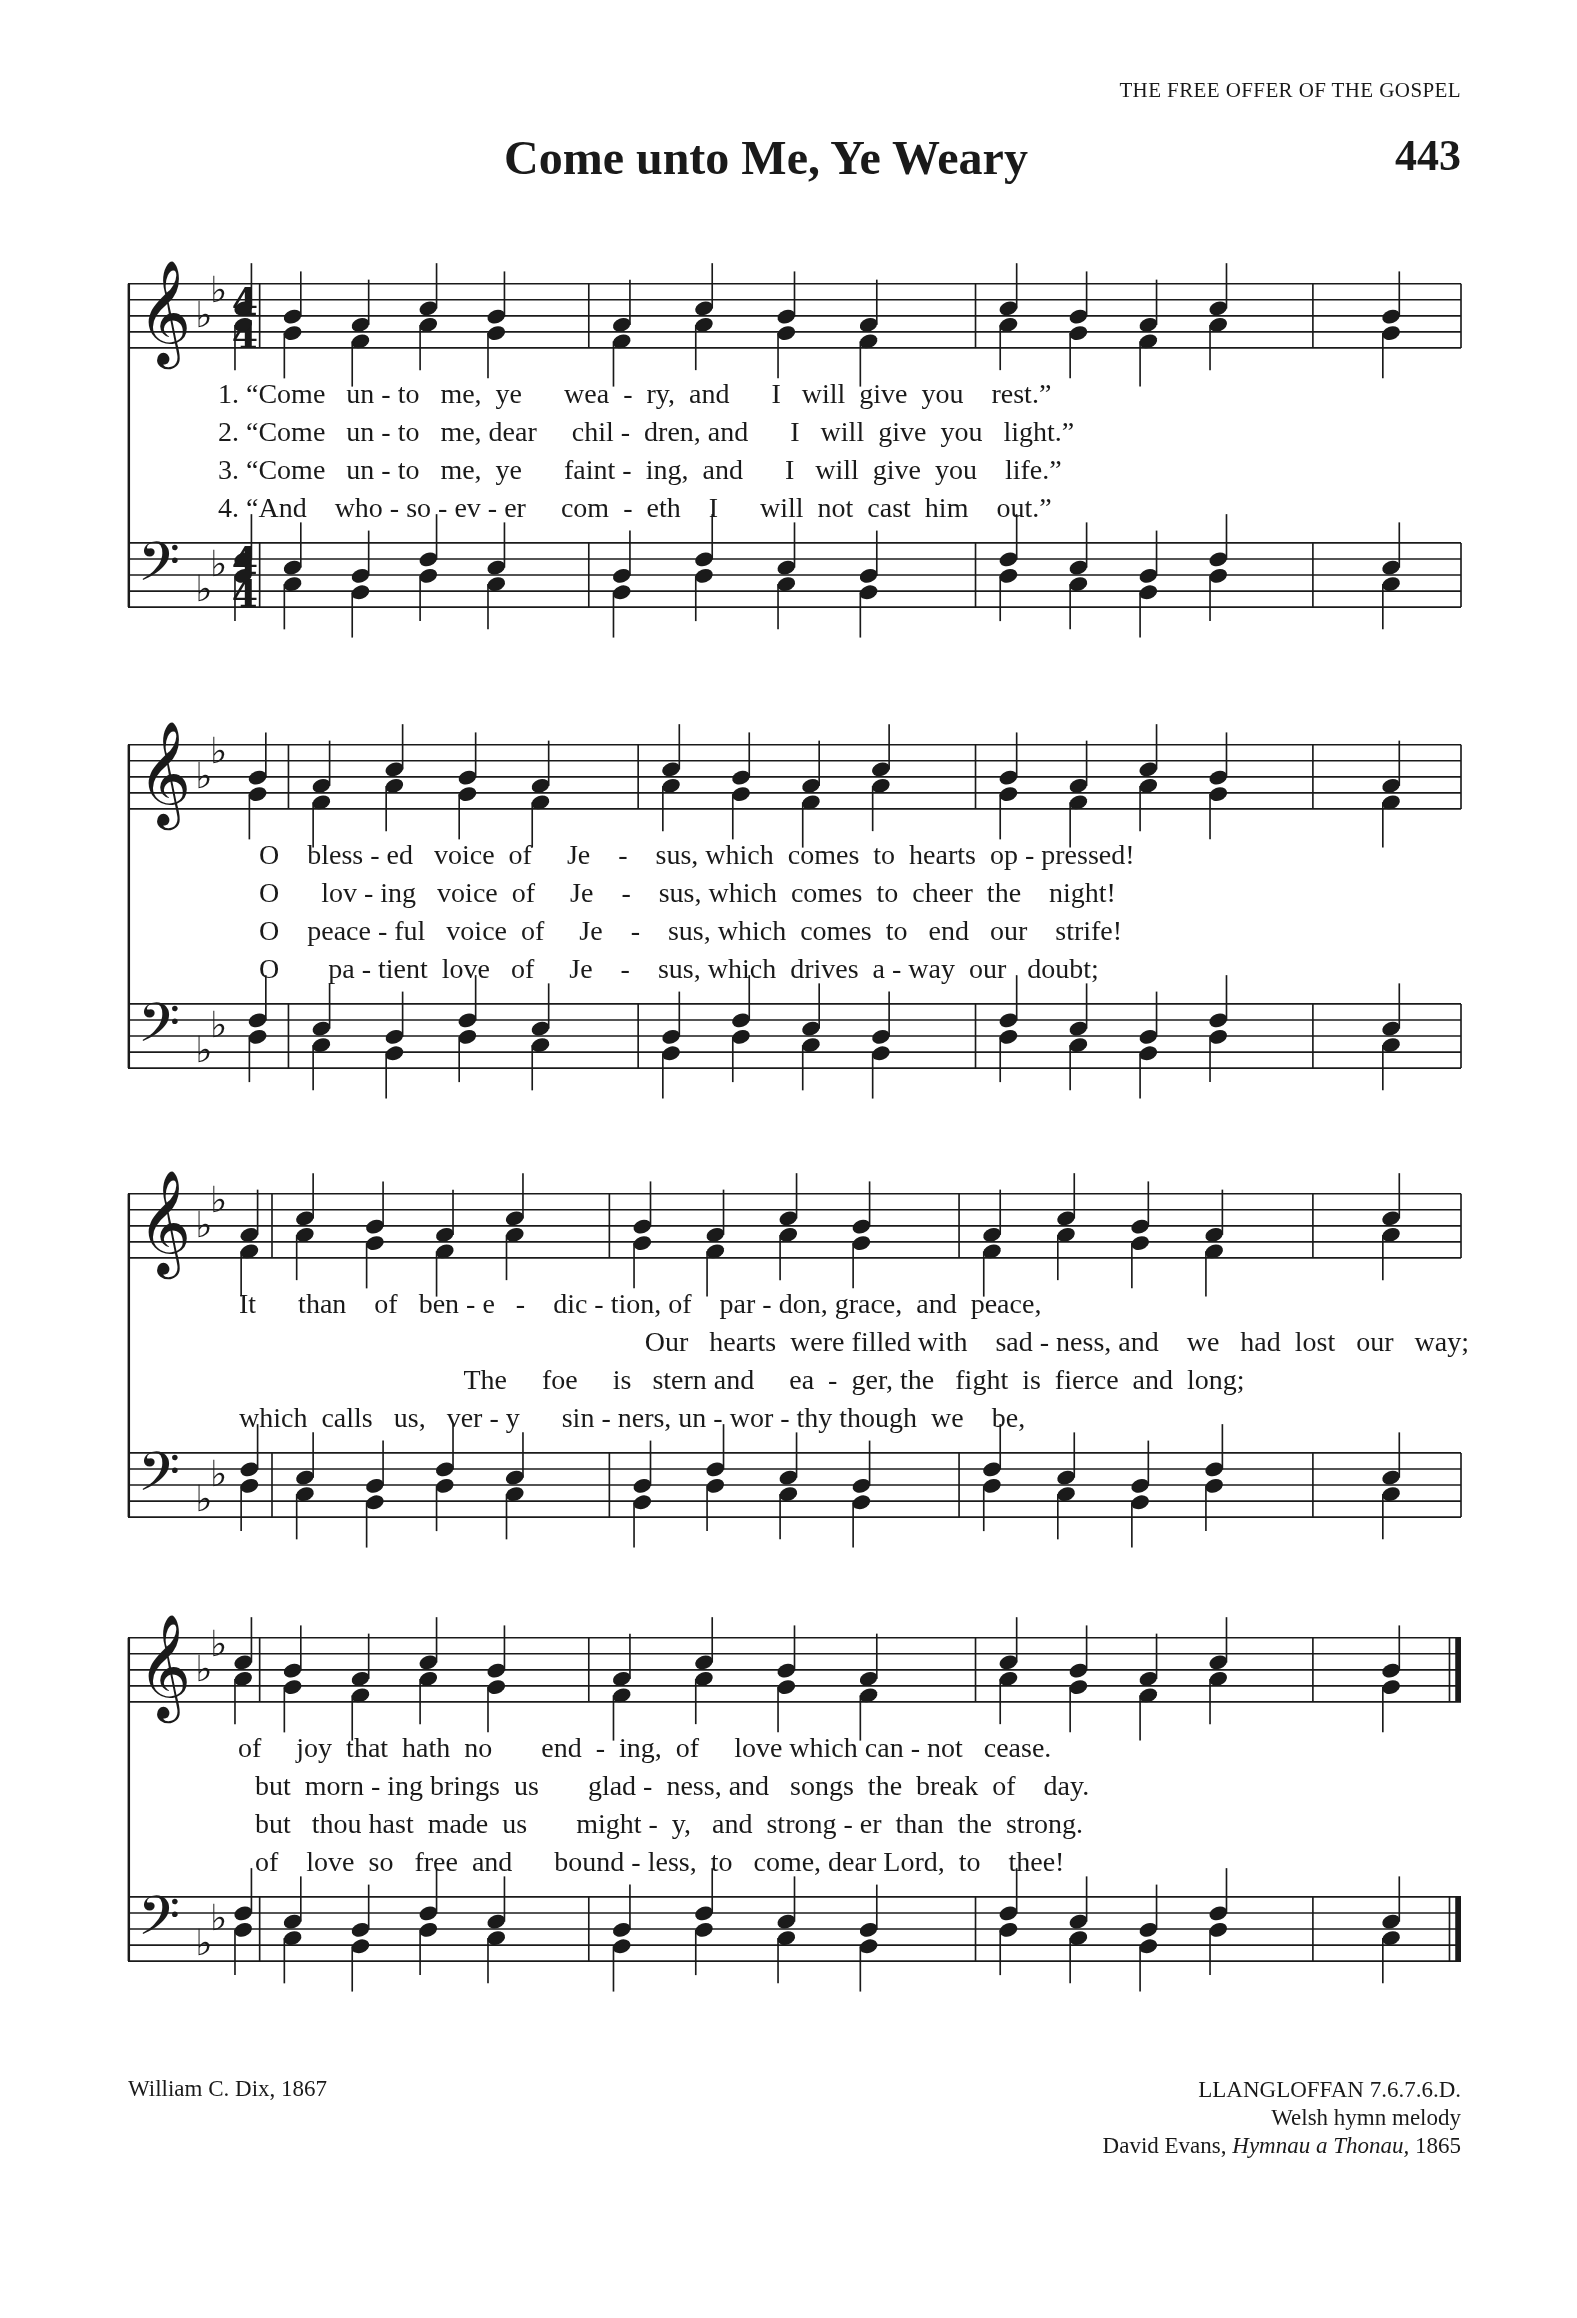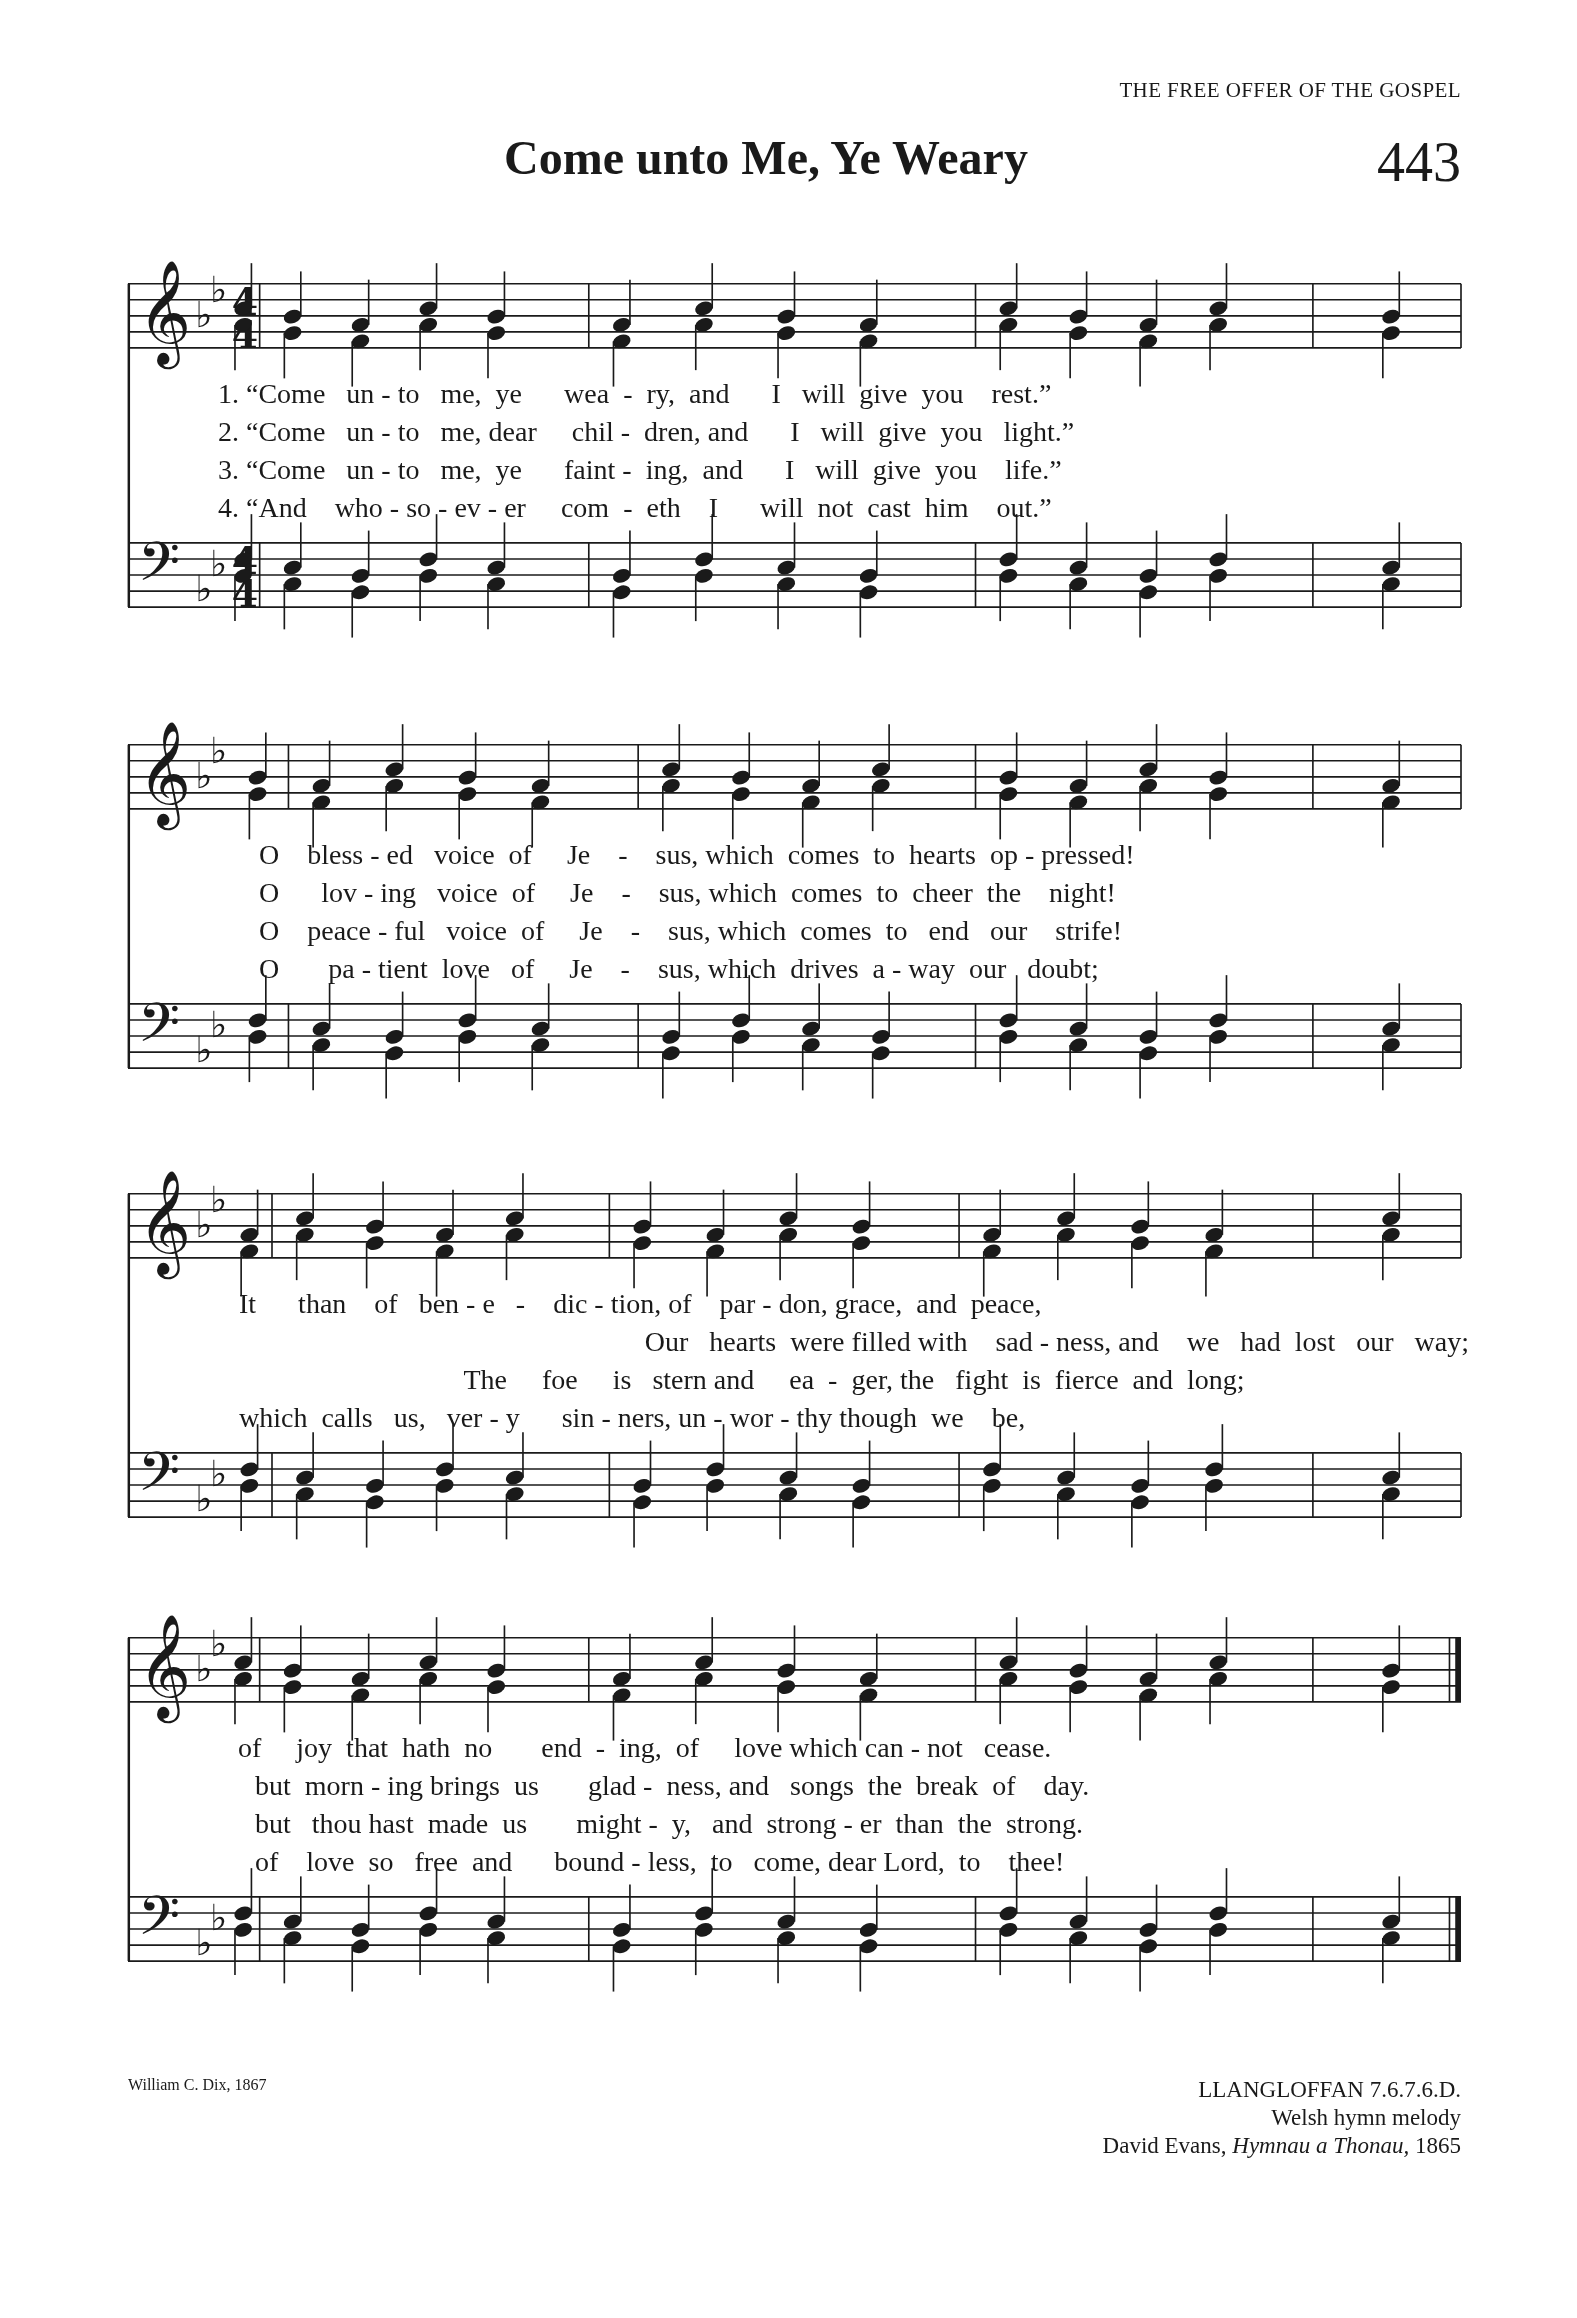--- a/index.html
+++ b/index.html
@@ -1,26 +1,26 @@
 <!DOCTYPE html>
 <html style="font-size:13px"><head>
 <meta charset="utf-8">
 <style>
   html, body { margin: 0; padding: 0; background: #ffffff; }
   body { width: 1578px; height: 2319px; position: relative; overflow: hidden;
          font-family: "Liberation Serif", "DejaVu Serif", serif; color: #1a1a1a; }
   .section-header { position: absolute; right: 117px; top: 78px; font-size: 21px;
                     letter-spacing: 0.4px; }
   .title { position: absolute; left: 504px; top: 130px; font-size: 48px; font-weight: bold; }
-  .hymn-number { position: absolute; right: 117px; top: 130px; font-size: 56px; font-weight: normal; }
+  .hymn-number { position: absolute; right: 117px; top: 130px; font-size: 44px; font-weight: bold; }
   .system { position: absolute; left: 128px; width: 1333px; }
   .system svg { position: absolute; left: 0; top: 0; overflow: visible; }
   .lyrics { position: absolute; left: 0; width: 1333px; }
   .verse-line { position: absolute; left: 8px; height: 38px; width: 1333px; font-size: 28px; }
-  .footer-left { position: absolute; left: 128px; top: 2076px; font-size: 16px; }
+  .footer-left { position: absolute; left: 128px; top: 2076px; font-size: 23px; }
   .footer-right { position: absolute; right: 117px; top: 2076px; font-size: 23px; text-align: right; line-height: 28px; }
 </style>
 </head>
 <body>
 
 <div class="section-header">THE FREE OFFER OF THE GOSPEL</div>
 <div class="title">Come unto Me, Ye Weary</div>
 <div class="hymn-number">443</div>
 
 <div class="system" style="top:259px;height:428px;">

